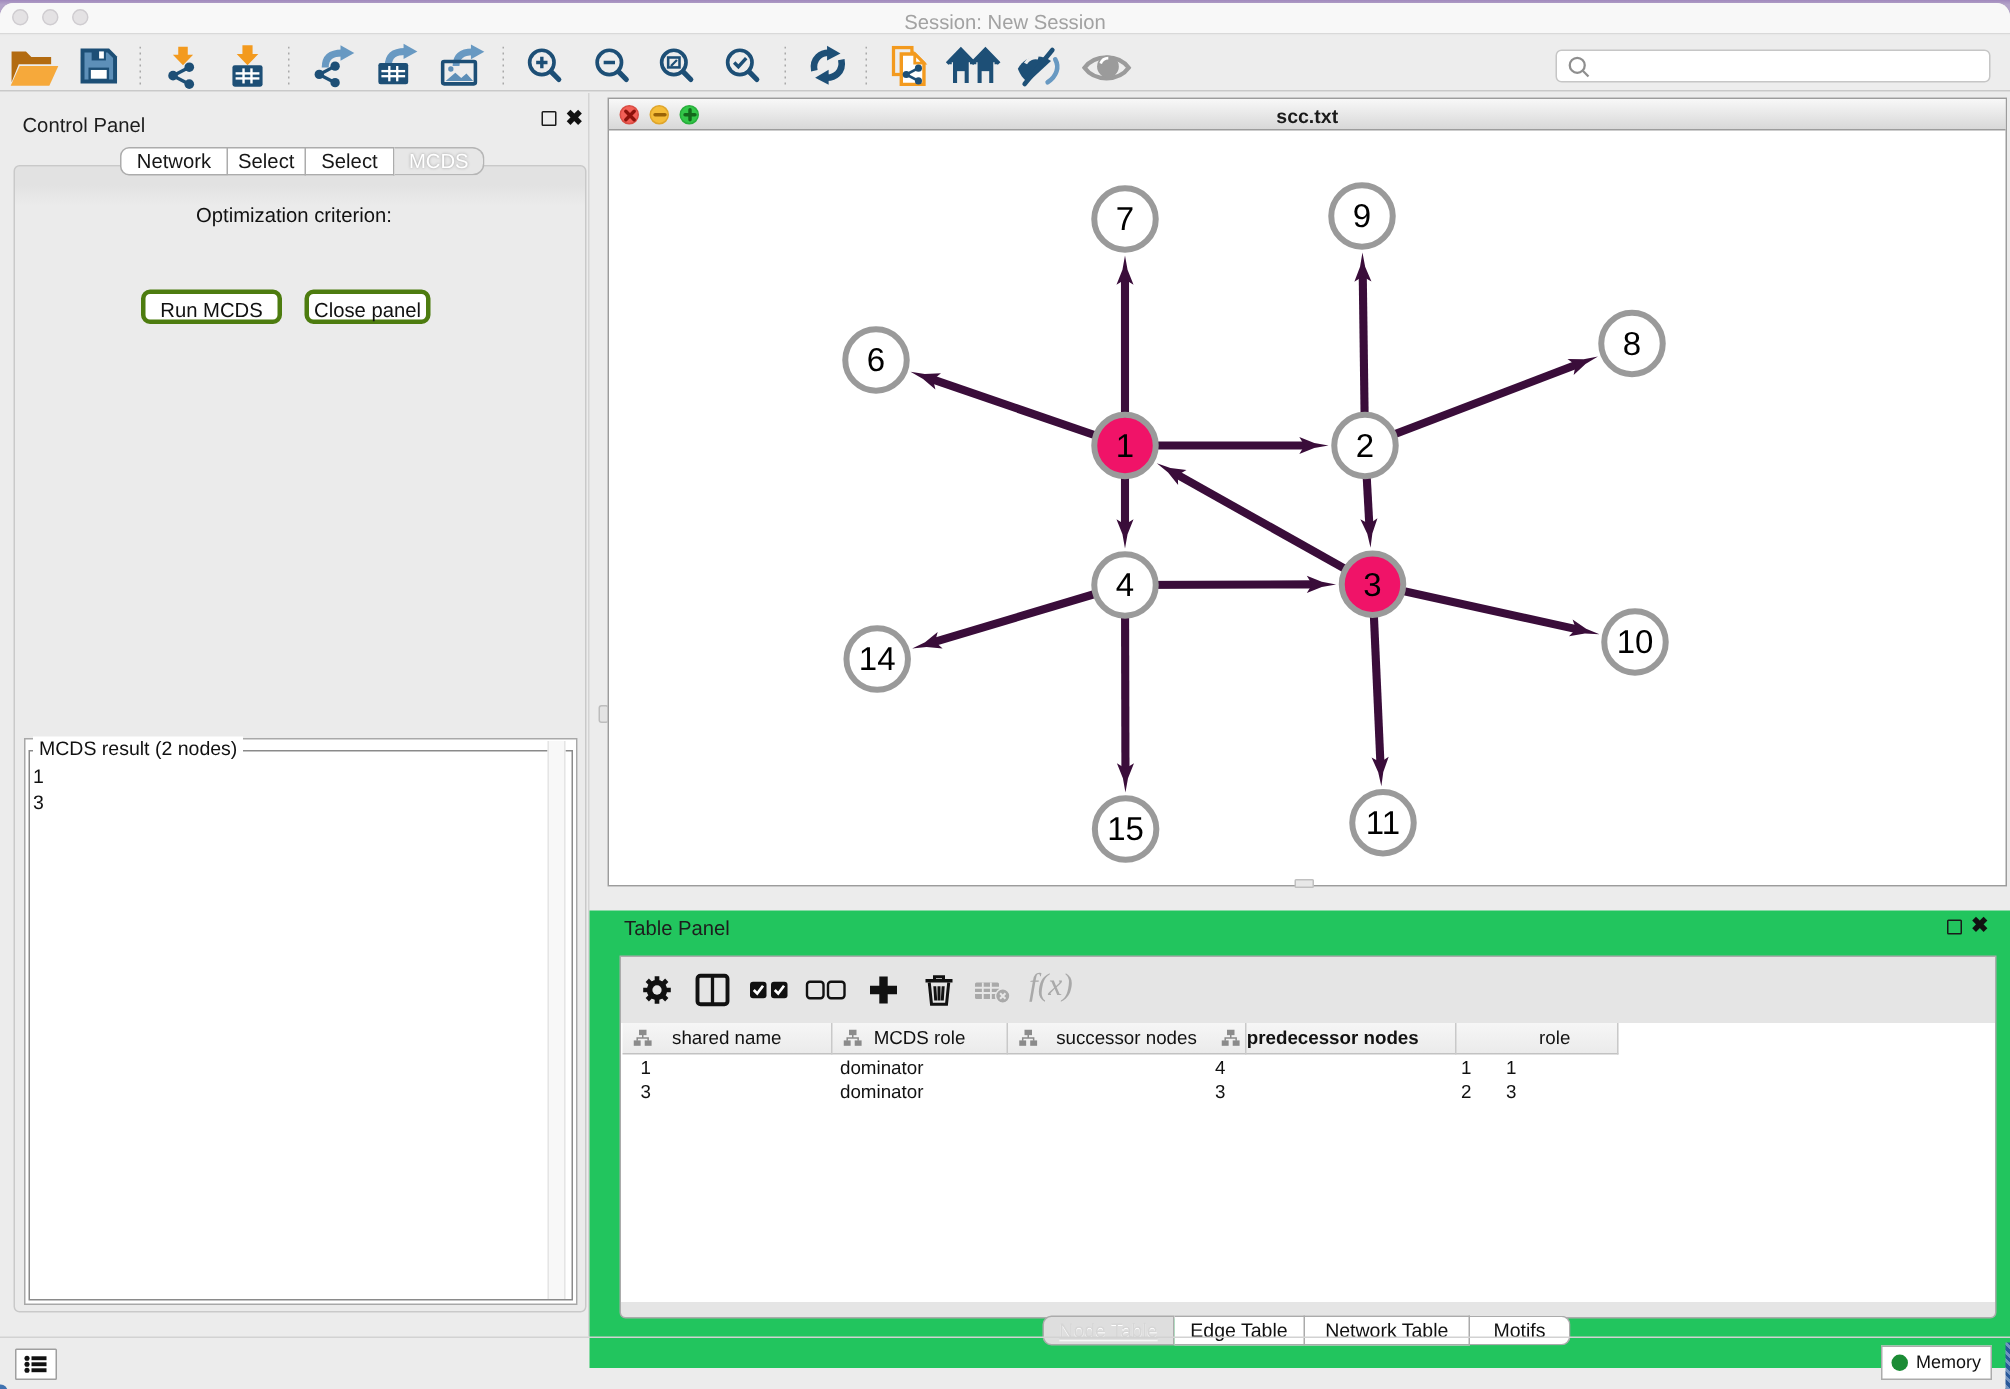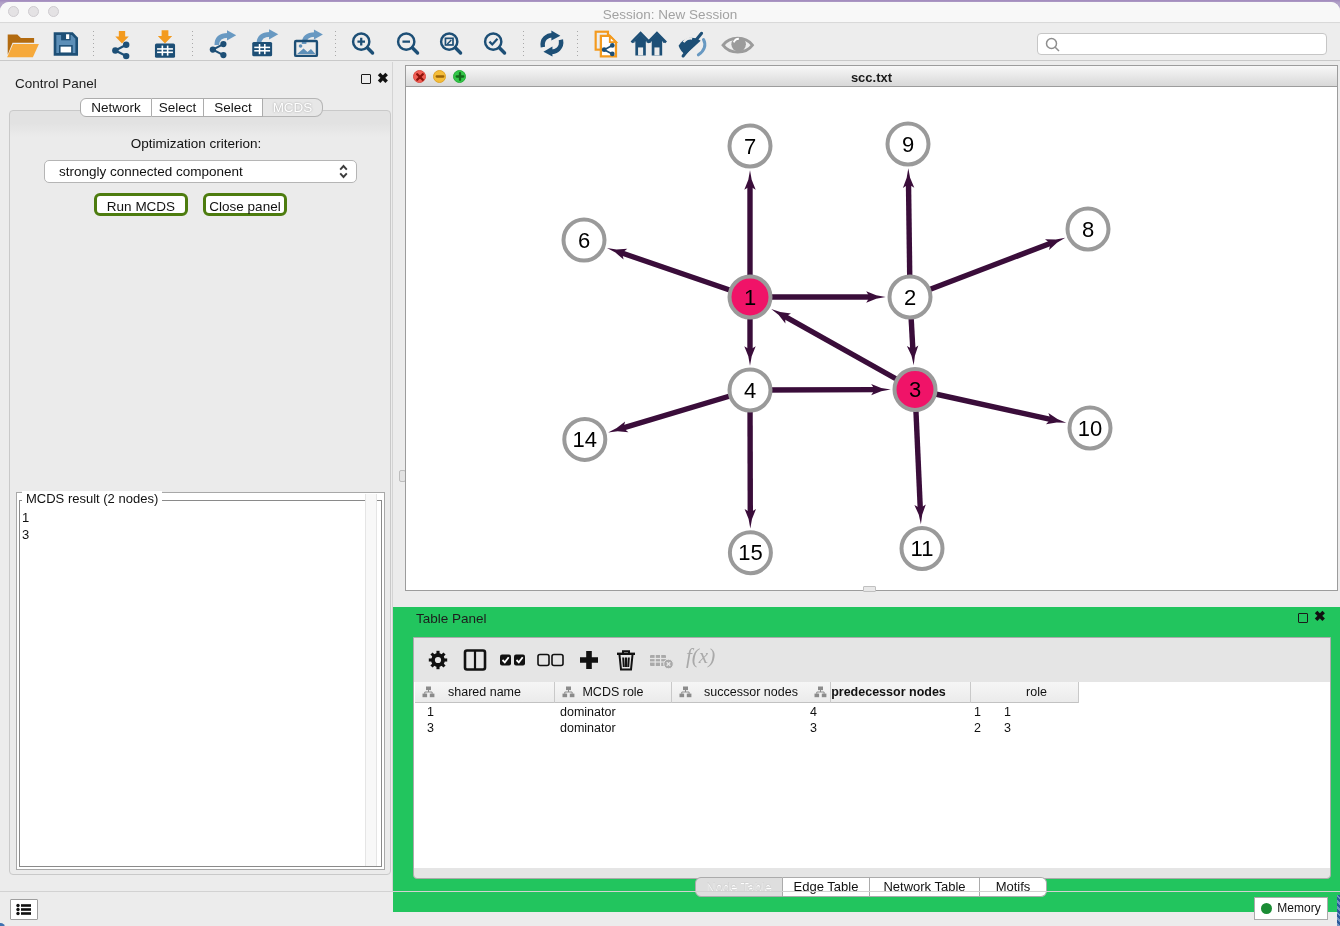--- a/index.html
+++ b/index.html
@@ -252,26 +252,20 @@
     <div class="sqbtn" style="left:361px;"></div>
     <div class="xbtn" style="left:377px;">✖</div>
     <div id="tabs">
       <div class="tab first" style="width:72px;">Network</div>
       <div class="tab" style="width:52px;">Select</div>
       <div class="tab" style="width:59px;">Select</div>
       <div class="tab last active" style="width:60px;">MCDS</div>
     </div>
     <div id="tabpane"></div>
     <div id="optlabel">Optimization criterion:</div>
-    <div id="combo">strongly connected component
-      <svg width="11" height="15" viewBox="0 0 11 15" style="position:absolute;right:7px;top:3px;">
-        <path d="M2.2 5.6 L5.5 2 L8.8 5.6" fill="none" stroke="#3c3c3c" stroke-width="1.9"></path>
-        <path d="M2.2 9.4 L5.5 13 L8.8 9.4" fill="none" stroke="#3c3c3c" stroke-width="1.9"></path>
-      </svg>
-    </div>
     <div class="cpbtn" style="left:94px; width:94px;">Run MCDS</div>
     <div class="cpbtn" style="left:203px; width:84px;">Close panel</div>
     <div id="resultwhite"></div>
     <div id="fieldline"></div>
     <div id="res-scroll"></div>
     <div id="fieldlegend">MCDS result (2 nodes)</div>
     <div id="resitems">1<br>3</div>
   </div>
   <div id="cpanel-right-line"></div>
   <div id="splitgrip"></div>
@@ -469,21 +463,21 @@
 <div class="trow" style="left:416px;top:67px;width:151px;text-align:right;">1</div>
 <div class="trow" style="left:590px;top:67px;">1</div>
 <div class="trow" style="left:13px;top:83px;">3</div>
 <div class="trow" style="left:146px;top:83px;">dominator</div>
 <div class="trow" style="left:257px;top:83px;width:146px;text-align:right;">3</div>
 <div class="trow" style="left:416px;top:83px;width:151px;text-align:right;">2</div>
 <div class="trow" style="left:590px;top:83px;">3</div>
 
     </div>
     <div id="btabs">
-      <div class="btab first active" style="width:88px;">Node Table</div>
+      <div class="btab first active" style="width:88px;text-decoration:underline;">Node Table</div>
       <div class="btab" style="width:87px;">Edge Table</div>
       <div class="btab" style="width:110px;">Network Table</div>
       <div class="btab last" style="width:67px;">Motifs</div>
     </div>
   </div>
 
   <div id="statusline"></div>
   <div id="listbtn">
     <svg width="26" height="19" viewBox="0 0 26 19">
       <circle cx="7" cy="5.5" r="1.7" fill="#111"></circle>

